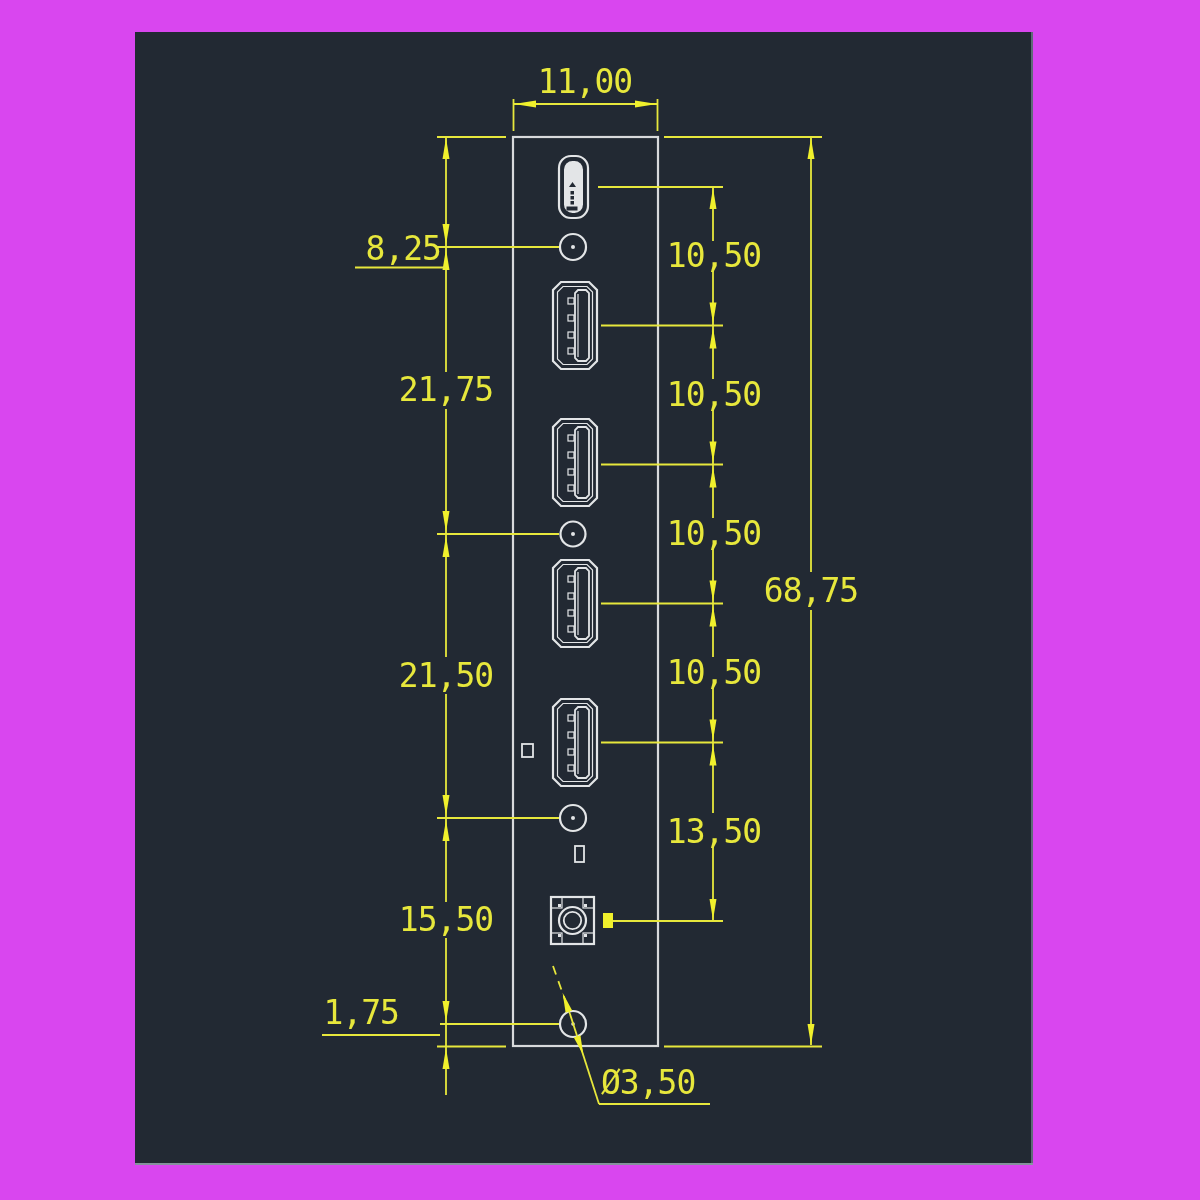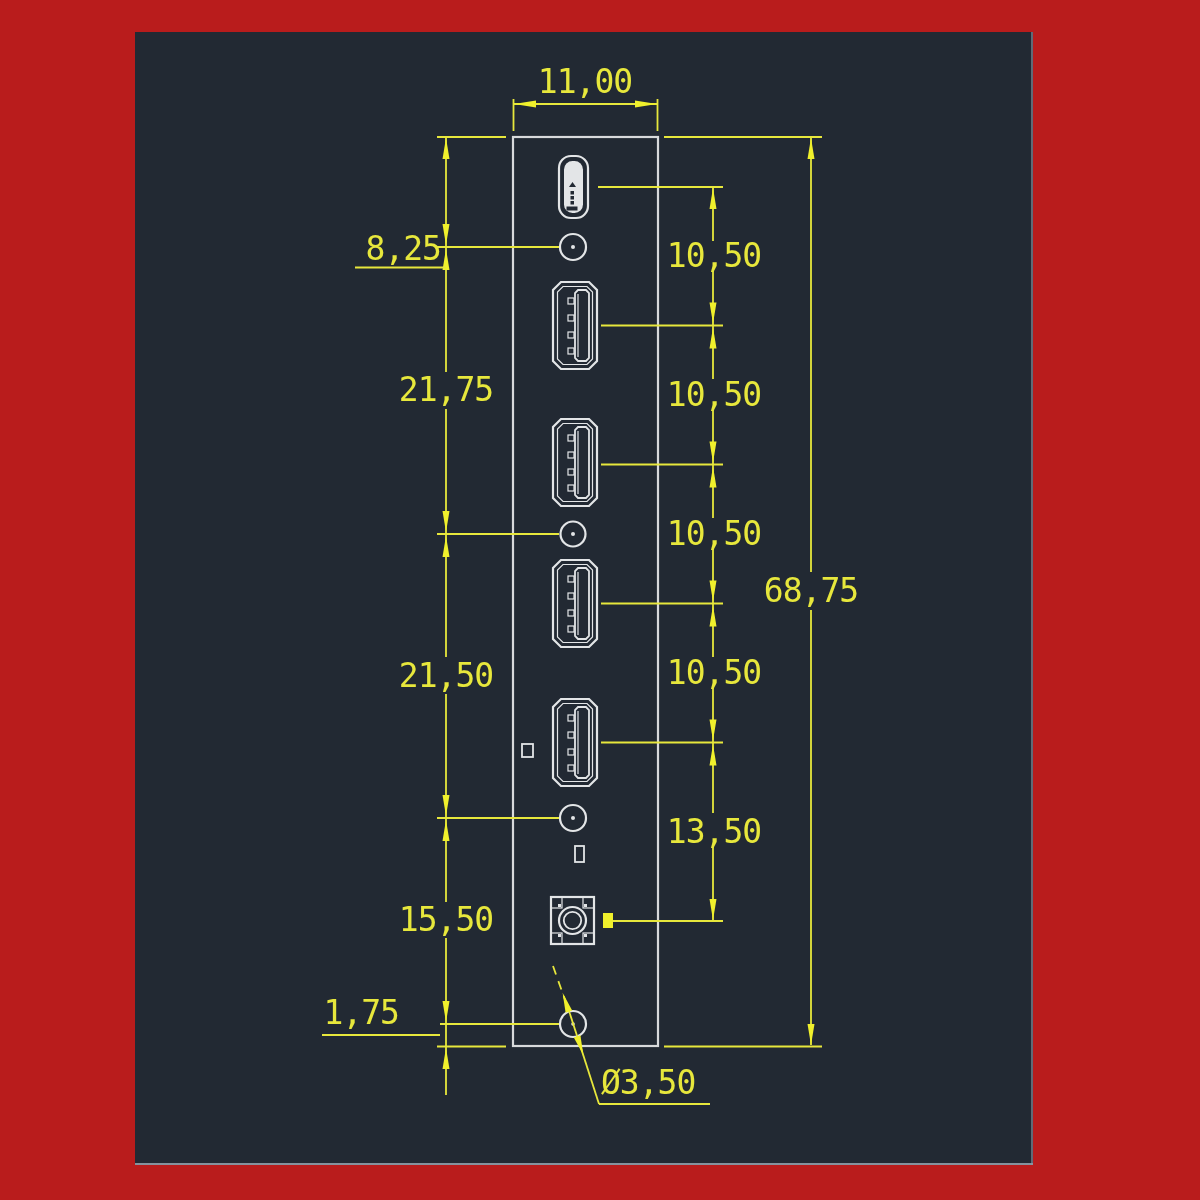--- a/index.html
+++ b/index.html
@@ -1,16 +1,16 @@
 <!DOCTYPE html>
 <html><head>
 <meta charset="utf-8">
 <style>
   html,body{margin:0;padding:0;background:#ffffff;}
-  .page{position:relative;width:1200px;height:1200px;background:#b91c1c;overflow:hidden;
+  .page{position:relative;width:1200px;height:1200px;background:#d946ef;overflow:hidden;
         font-family:"DejaVu Sans Mono", monospace;}
   svg{position:absolute;left:0;top:0;}
   
   .dim      {stroke:#e7e73c;stroke-width:1.8;fill:none;}
   .dim-dash {stroke:#e7e73c;stroke-width:1.8;fill:none;stroke-dasharray:9 7;}
   .arr      {fill:#f0f02c;stroke:none;}
   .wout     {stroke:#e3e5e7;stroke-width:2.2;fill:none;}
   .wthin    {stroke:#e3e5e7;stroke-width:1.2;fill:none;}
   .wmed     {stroke:#e3e5e7;stroke-width:1.8;fill:none;}
   .wfill    {fill:#e3e5e7;stroke:none;}

